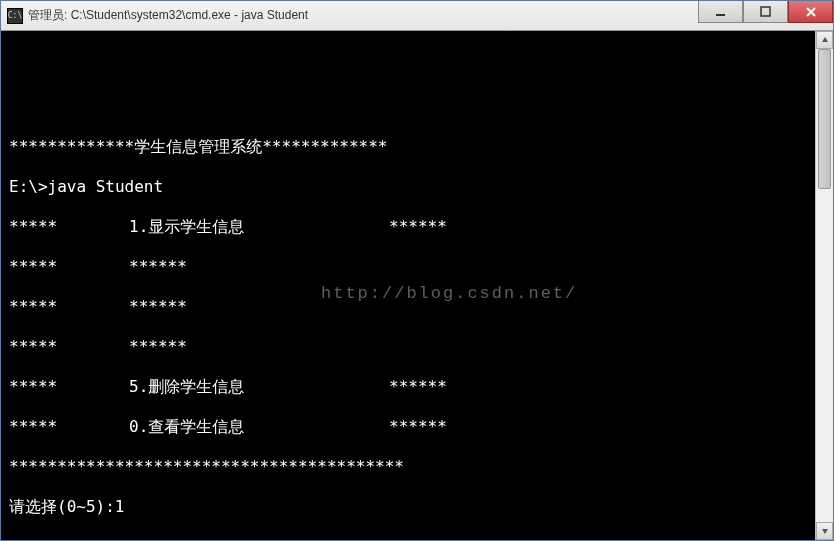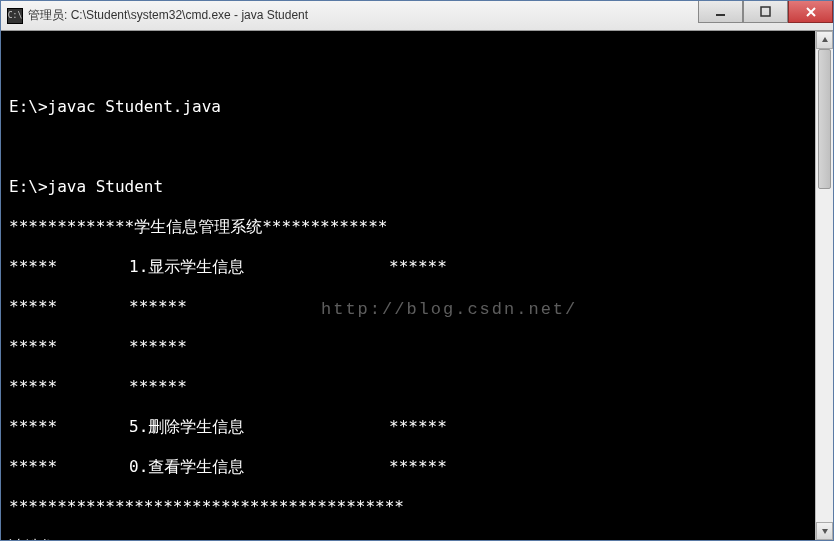--- a/index.html
+++ b/index.html
@@ -108,21 +108,21 @@
       top: 18px;
       left: 2px;
       right: 2px;
       height: 140px;
       background: linear-gradient(to right, #d4d4d4, #c0c0c0);
       border: 1px solid #999;
       border-radius: 2px;
     }
     .watermark {
       position: absolute;
-      top: 299px;
+      top: 283px;
       left: 320px;
       color: rgba(170,170,170,0.55);
       font-family: "Courier New", monospace;
       font-size: 17px;
       letter-spacing: 2px;
       pointer-events: none;
     }
     .line { display: block; }
     .menu-line { display: flex; }
     .menu-left { width: 120px; }
@@ -150,24 +150,23 @@
       <div class="win-btn win-close">
         <svg width="12" height="12" viewBox="0 0 12 12">
             <path d="M2 2 L10 10 M10 2 L2 10" stroke="#fff" stroke-width="2"></path>
           </svg>
       </div>
     </div>
   </div>
 
   <div class="terminal">
 <span class="line"> </span>
-<span class="line"><span>E:\&gt;</span><span>javac Student.java</span></span>
 <span class="line"> </span>
+<span class="line">*************学生信息管理系统*************</span>
 <span class="line"><span>E:\&gt;</span><span>java Student</span></span>
-<span class="line">*************学生信息管理系统*************</span>
 <span class="menu-line"><span class="menu-left">*****</span><span class="menu-label"><span>1</span>.<span>显示学生信息</span></span><span class="menu-right">******</span></span>
 <span class="menu-line"><span class="menu-left">*****</span><span class="menu-right">******</span></span>
 <span class="menu-line"><span class="menu-left">*****</span><span class="menu-right">******</span></span>
 <span class="menu-line"><span class="menu-left">*****</span><span class="menu-right">******</span></span>
 <span class="menu-line"><span class="menu-left">*****</span><span class="menu-label"><span>5</span>.<span>删除学生信息</span></span><span class="menu-right">******</span></span>
 <span class="menu-line"><span class="menu-left">*****</span><span class="menu-label"><span>0</span>.<span>查看学生信息</span></span><span class="menu-right">******</span></span>
 <span class="line">*****************************************</span>
 <span class="line"><span>请选择(0~5):</span><span>1</span></span>
 
 

